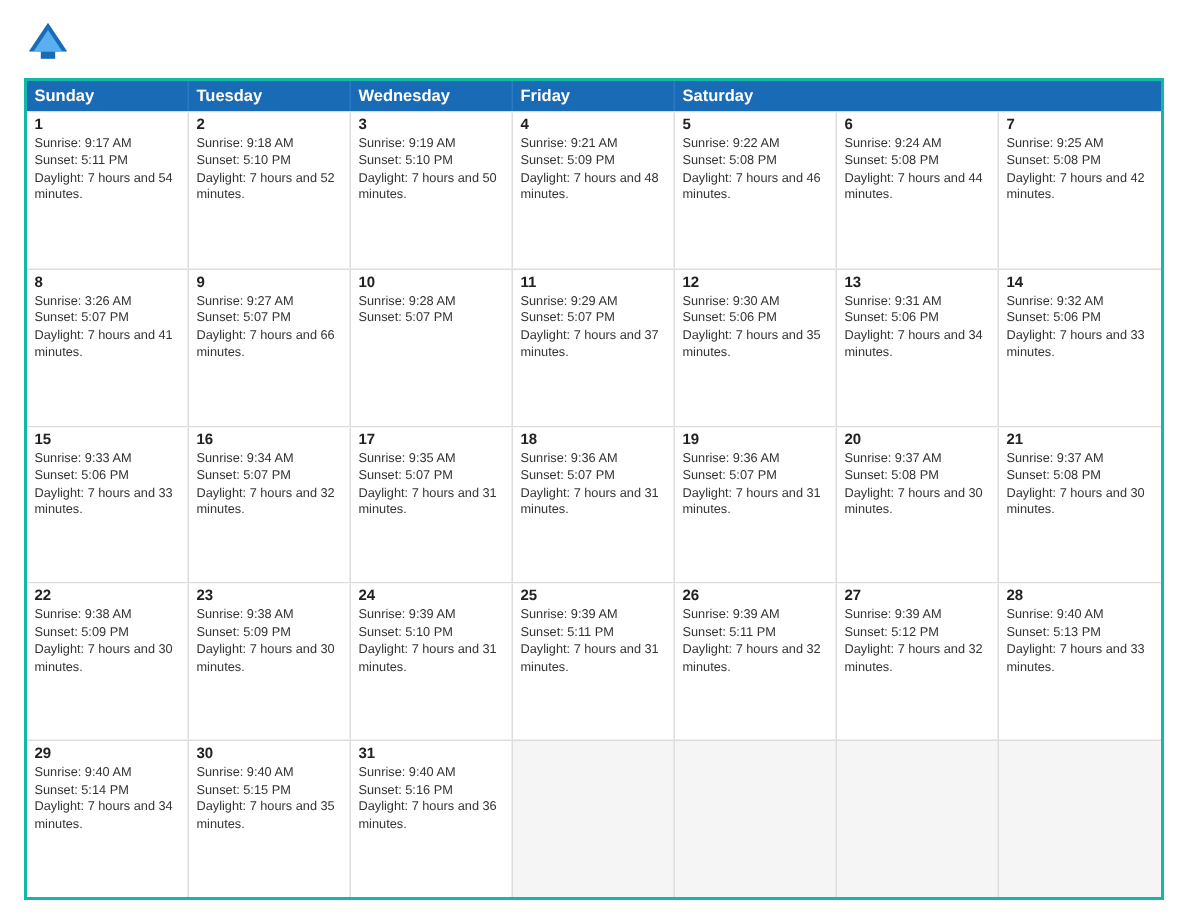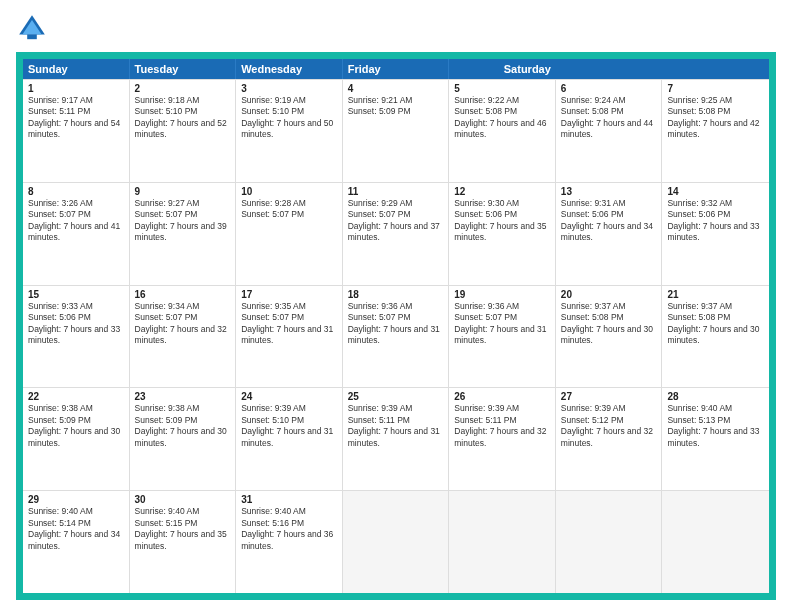--- a/index.html
+++ b/index.html
@@ -49,36 +49,36 @@
     }
     .title-block h2 {
       font-size: 14px;
       font-weight: normal;
       color: #444;
     }
     .calendar {
       flex: 1;
       display: flex;
       flex-direction: column;
-      border: 7px solid #14b8a6;
+      border: 2px solid #14b8a6;
     }
     .cal-header-row {
       display: grid;
       grid-template-columns: repeat(7, 1fr);
       background: #1a6bb5;
     }
     .cal-header-cell {
       color: #fff;
       font-size: 11px;
       font-weight: bold;
       padding: 4px 5px;
       border-right: 1px solid #2a7bc5;
       text-align: left;
     }
-    .cal-header-cell:last-child { border-right: none; text-align: right; }
+    .cal-header-cell:last-child { border-right: none; }
     .cal-body {
       flex: 1;
       display: flex;
       flex-direction: column;
     }
     .cal-week {
       display: grid;
       grid-template-columns: repeat(7, 1fr);
       flex: 1;
       border-top: 1px solid #ddd;
@@ -154,20 +154,21 @@
           <div class="cal-cell">
             <span class="day-num">3</span>
             <span class="sun-line">Sunrise: 9:19 AM</span>
             <span class="set-line">Sunset: 5:10 PM</span>
             <span class="day-line">Daylight: 7 hours and 50 minutes.</span>
           </div>
           <div class="cal-cell">
             <span class="day-num">4</span>
             <span class="sun-line">Sunrise: 9:21 AM</span>
             <span class="set-line">Sunset: 5:09 PM</span>
+            <span class="day-line">Daylight: 7 hours and 48 minutes.</span>
           </div>
           <div class="cal-cell">
             <span class="day-num">5</span>
             <span class="sun-line">Sunrise: 9:22 AM</span>
             <span class="set-line">Sunset: 5:08 PM</span>
             <span class="day-line">Daylight: 7 hours and 46 minutes.</span>
           </div>
           <div class="cal-cell">
             <span class="day-num">6</span>
             <span class="sun-line">Sunrise: 9:24 AM</span>
@@ -185,21 +186,21 @@
           <div class="cal-cell">
             <span class="day-num">8</span>
             <span class="sun-line">Sunrise: 3:26 AM</span>
             <span class="set-line">Sunset: 5:07 PM</span>
             <span class="day-line">Daylight: 7 hours and 41 minutes.</span>
           </div>
           <div class="cal-cell">
             <span class="day-num">9</span>
             <span class="sun-line">Sunrise: 9:27 AM</span>
             <span class="set-line">Sunset: 5:07 PM</span>
-            <span class="day-line">Daylight: 7 hours and 39 minutes.</span>
+            <span class="day-line">Daylight: 7 hours and 66 minutes.</span>
           </div>
           <div class="cal-cell">
             <span class="day-num">10</span>
             <span class="sun-line">Sunrise: 9:28 AM</span>
             <span class="set-line">Sunset: 5:07 PM</span>
           </div>
           <div class="cal-cell">
             <span class="day-num">11</span>
             <span class="sun-line">Sunrise: 9:29 AM</span>
             <span class="set-line">Sunset: 5:07 PM</span>

